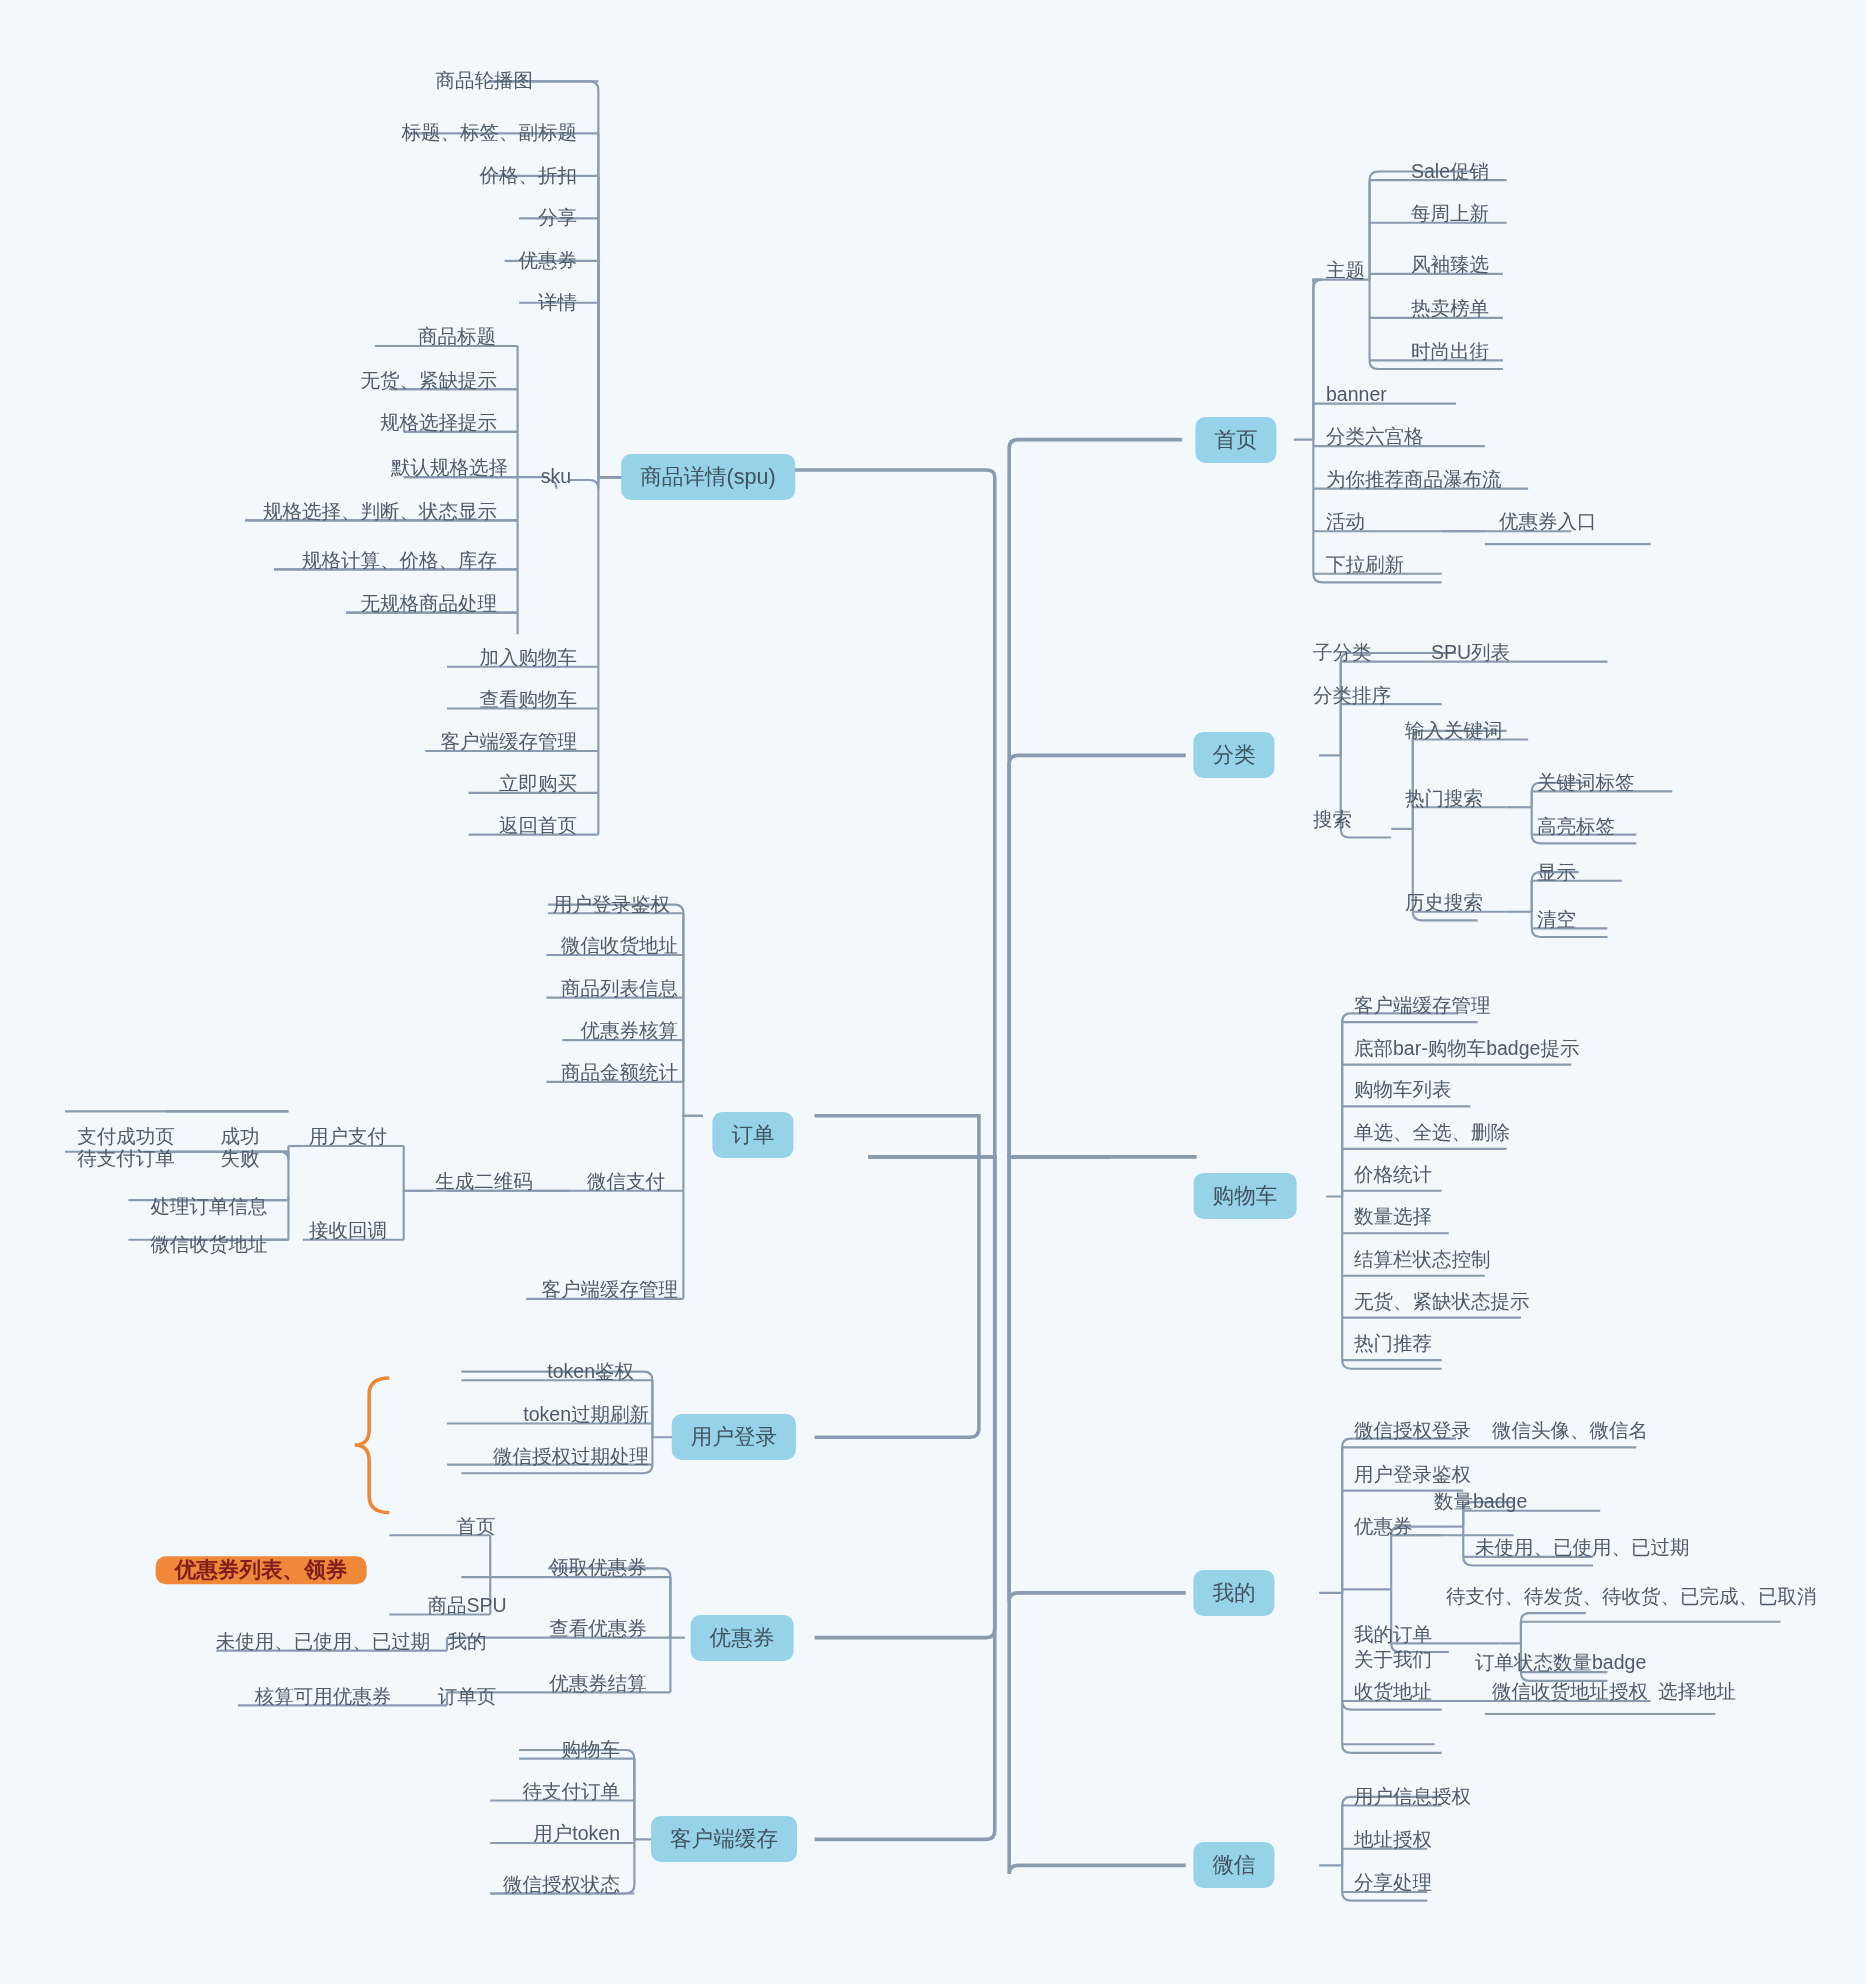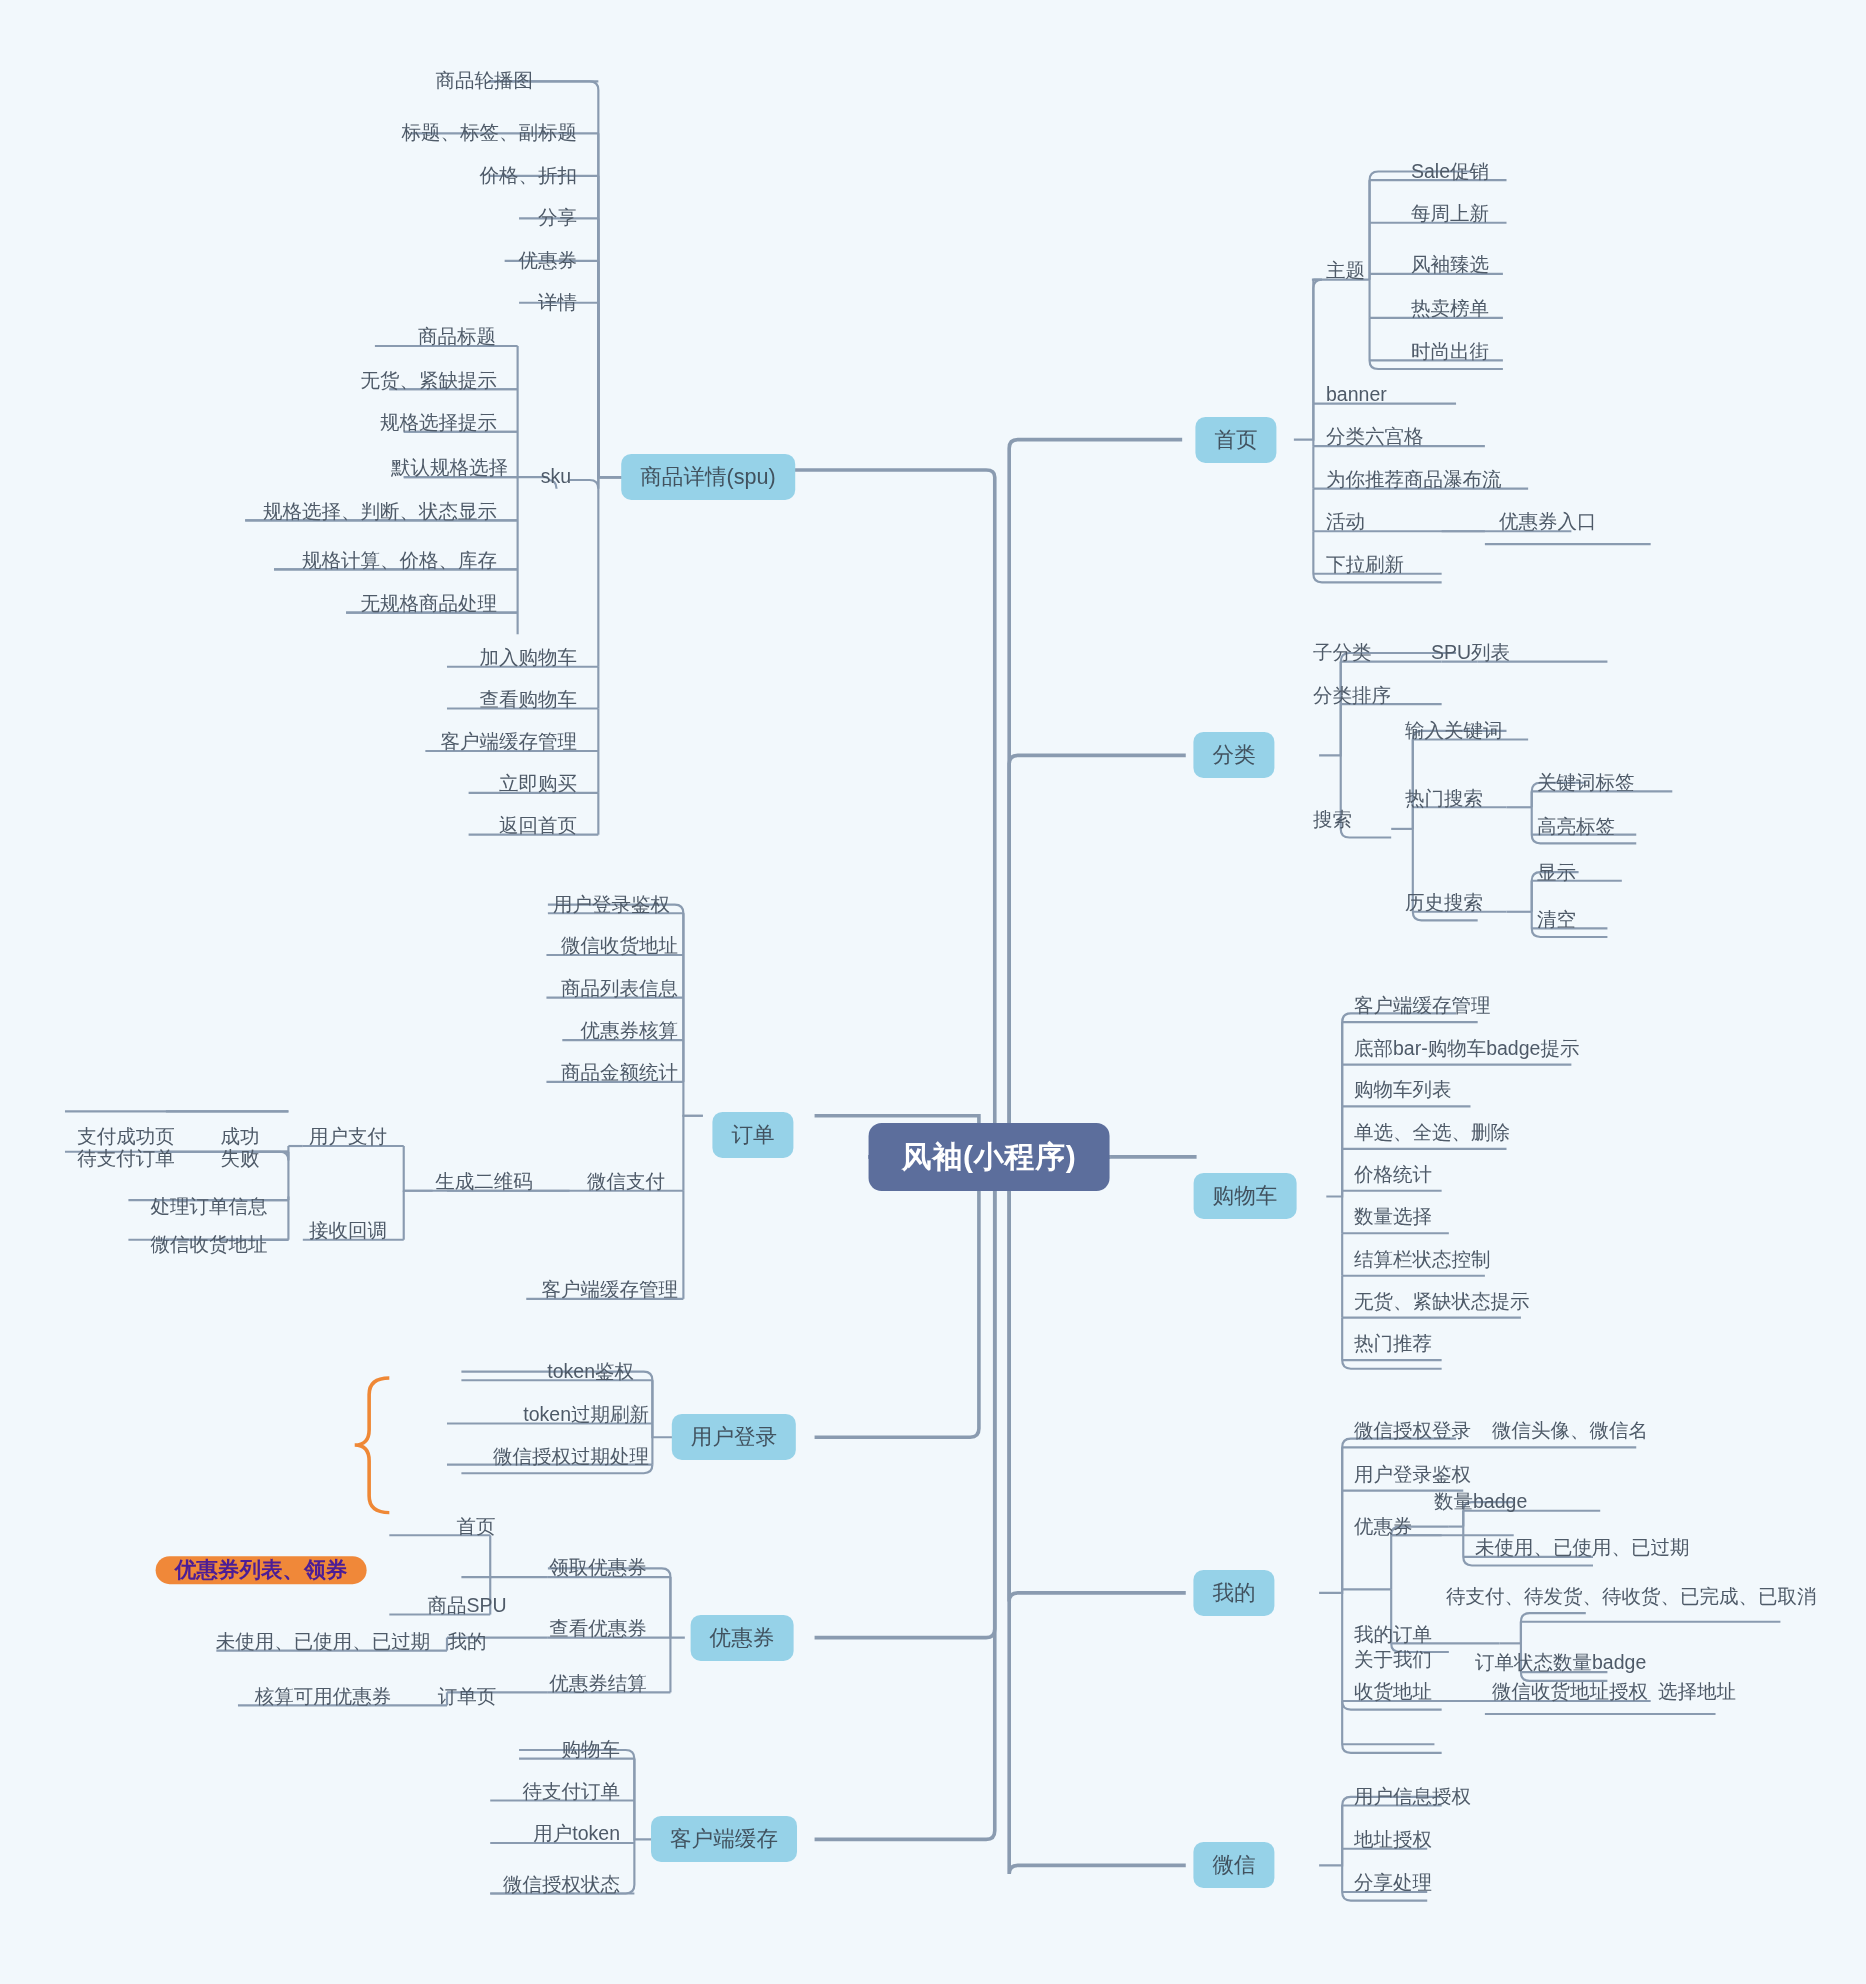--- a/index.html
+++ b/index.html
@@ -46,24 +46,24 @@
     background:#96d2e8;
     color:#41525f;
     font-size:21.6px;
     border-radius:10px;
     padding:12.3px 19px;
     transform:translate(-50%,-50%);
     text-align:center;
   }
   .pill-orange{
     background:#f08839;
-    color:#4c1d95;
+    color:#7f1d1d;
     font-size:21.6px;
     font-weight:bold;
-    border-radius:20px;
+    border-radius:10px;
     padding:3px 19px;
     transform:translate(-50%,-50%);
   }
 </style>
 </head>
 <body>
 
 <div id="canvas">
 
 <svg class="links" viewBox="0 0 2590 2754">
@@ -315,21 +315,20 @@
   <path d="M2220 2360 H2290"></path>
 
   <path d="M1830 2588 H1862 V2505 Q1862 2493 1874 2493 H2000"></path>
   <line x1="1862" y1="2505" x2="2000" y2="2505"></line>
   <path d="M1862 2505 V2565"></path>
   <line x1="1862" y1="2565" x2="1980" y2="2565"></line>
   <path d="M1862 2565 V2625 Q1862 2637 1874 2637 H1980"></path>
   <line x1="1862" y1="2625" x2="1980" y2="2625"></line>
 </svg>
 
-<div class="node root" style="left:989px;top:1157px;">风袖(小程序)</div>
 
 <div class="node pill" style="left:708px;top:477px;">商品详情(spu)</div>
 <div class="node pill" style="left:753px;top:1116px;margin-top:19px;">订单</div>
 <div class="node pill" style="left:734px;top:1437px;">用户登录</div>
 <div class="node pill" style="left:742px;top:1638px;">优惠券</div>
 <div class="node pill" style="left:724px;top:1839px;">客户端缓存</div>
 
 <div class="node pill" style="left:1236px;top:440px;">首页</div>
 <div class="node pill" style="left:1234px;top:755px;">分类</div>
 <div class="node pill" style="left:1245px;top:1196px;">购物车</div>

